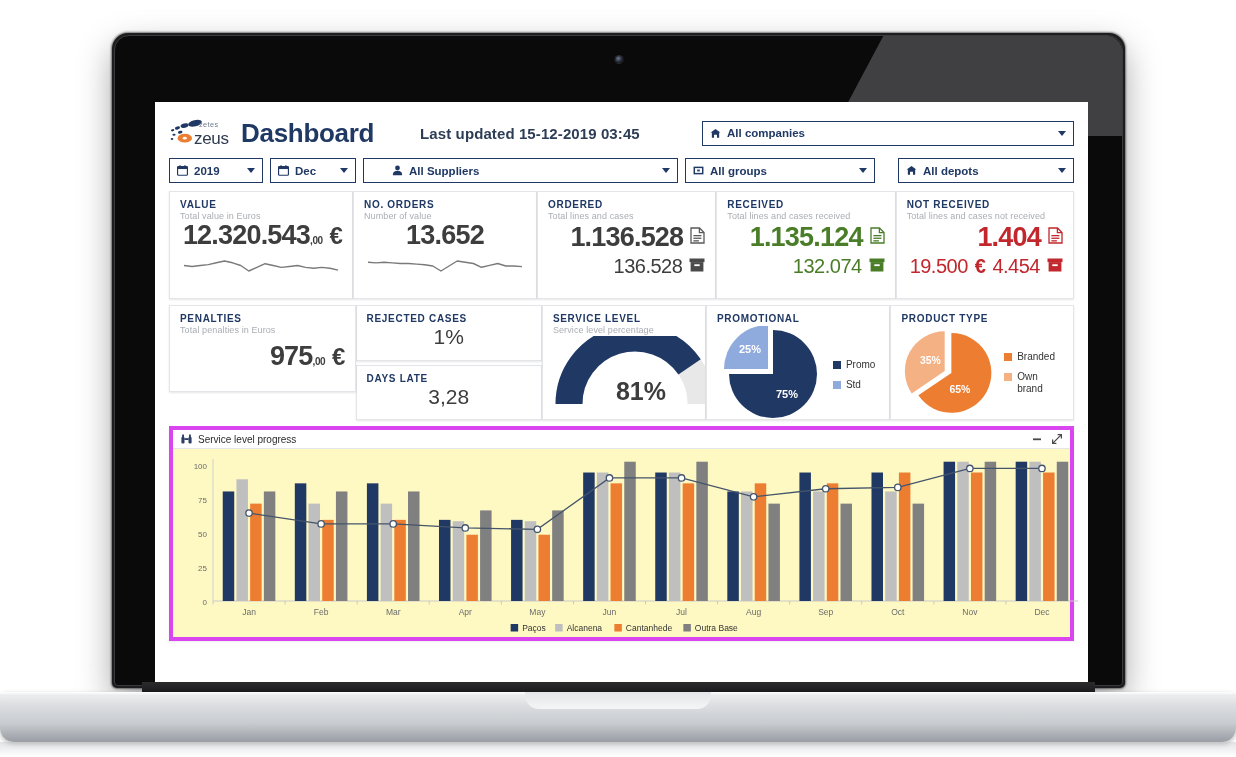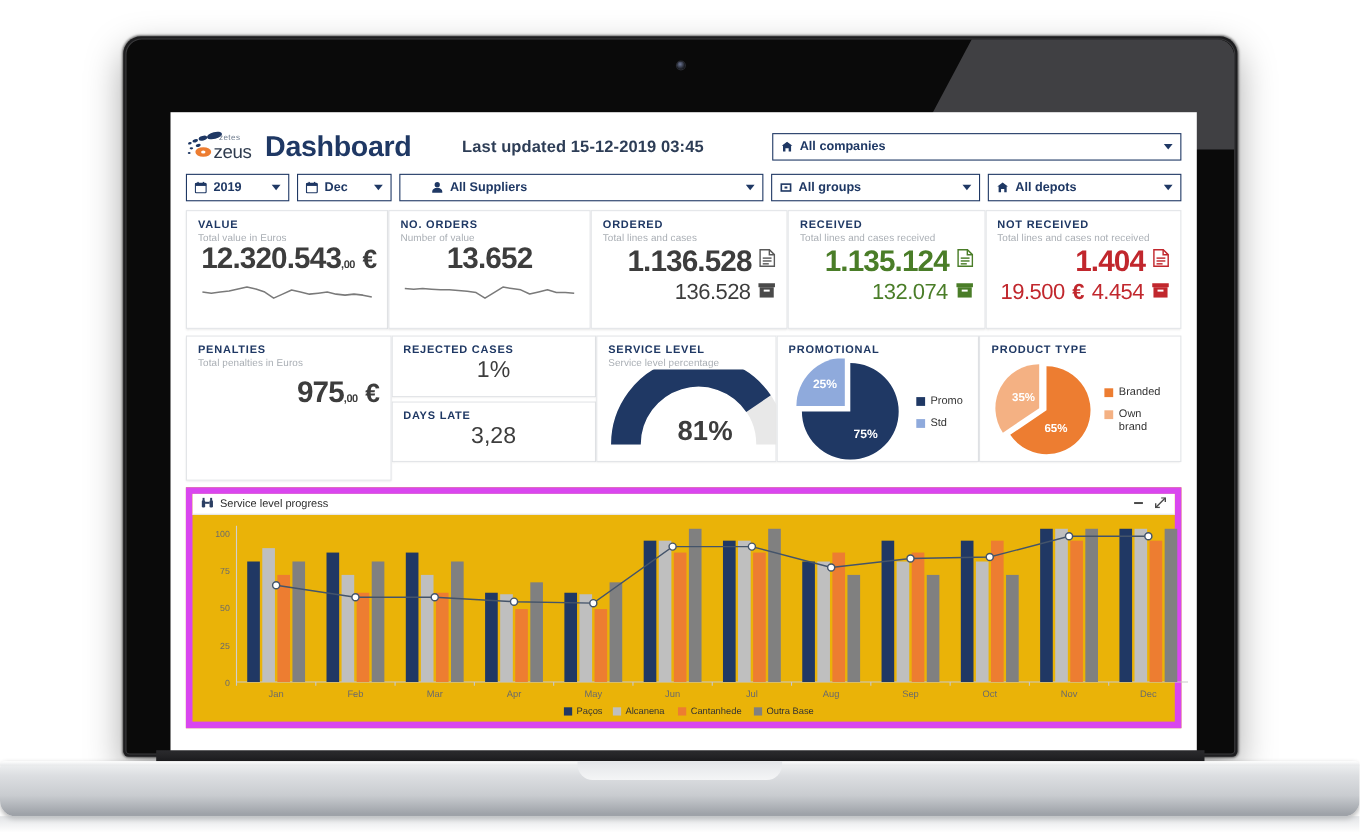--- a/index.html
+++ b/index.html
@@ -95,21 +95,21 @@
   }
   .sel .ico { flex:0 0 auto; display:flex; align-items:center; color:#1f3864; }
   .sel .txt { white-space:nowrap; overflow:hidden; }
 
   .filters { display:flex; gap:7px; margin-top:6px; align-items:flex-start; }
   .f-year { width:94px; }
   .f-month { width:86px; }
   .f-supp { flex:1 1 auto;padding-left:28px; }
   .f-group { width:190px; }
   .f-depot { width:176px; }
-  .right-stack { display:flex; gap:7px; }
+  .right-stack { display:flex; gap:23px; }
 
   
   .kpi-row { display:flex; gap:0; margin-top:8px; }
   .card {
     background:#fff; border:1px solid #e3e5e8;
     box-shadow:0 1px 2px rgba(0,0,0,.10);
     padding:7px 10px 6px 10px; position:relative;
   }
   .k-title {
     font-size:10px; font-weight:bold; color:#1f3864;
@@ -136,21 +136,21 @@
   
   .kpi-row2 { display:flex; margin-top:6px; }
 
   .subcard { border:1px solid #e3e5e8; background:#fff; box-shadow:0 1px 2px rgba(0,0,0,.10); }
 
   .legend-item { display:flex; align-items:center; gap:5px; font-size:10px; color:#333; margin-bottom:9px;}
   .legend-sw { width:8px; height:8px; flex:0 0 auto; }
 
   
   .panel {
-    margin-top:6px; border:6px solid #d946ef; background:#eab308;
+    margin-top:6px; border:4px solid #d946ef; background:#fef9c3;
     box-shadow:0 1px 2px rgba(0,0,0,.08);
   }
   .panel-head {
     height:19px; display:flex; align-items:center; gap:6px;
     padding:0 8px; border-bottom:1px solid #e3e5e8; background:#fff;
   }
   .panel-title { font-size:10px; color:#2b2b2b; }
   .panel-actions { margin-left:auto; display:flex; gap:10px; align-items:center; color:#555; }
   .panel-body { height:188px; padding:4px 6px 2px 6px; }
 </style>
@@ -364,21 +364,21 @@
                     <rect x="1.6" y="4.1" width="12.8" height="9.4" fill="#c1272d"></rect>
                     <rect x="5.3" y="6.3" width="5.4" height="1.8" fill="#ffffff"></rect>
                   </svg>
                 </span>
               </div>
             </div>
           </div>
 
           <div class="kpi-row2">
 
-            <div class="card" style="width:188px;height:132px;">
+            <div class="card" style="width:188px;height:87px;">
               <div class="k-title">PENALTIES</div>
               <div class="k-sub">Total penalties in Euros</div>
               <div class="k-val" style="margin-top:7px;">
                 <span>975</span><span class="dec">,00</span> <span class="eur">€</span>
               </div>
             </div>
 
             <div style="width:188px;height:115px;display:flex;flex-direction:column;">
               <div class="subcard" style="flex:1;padding:7px 10px;">
                 <div class="k-title">REJECTED CASES</div>

